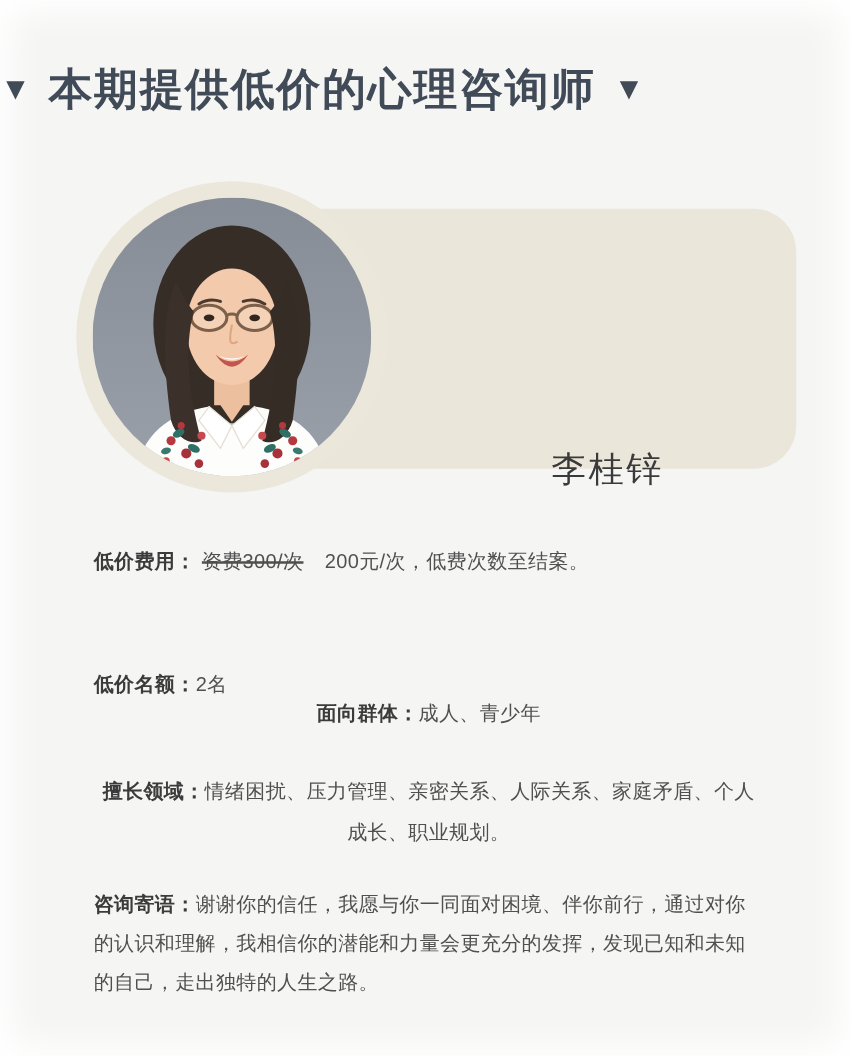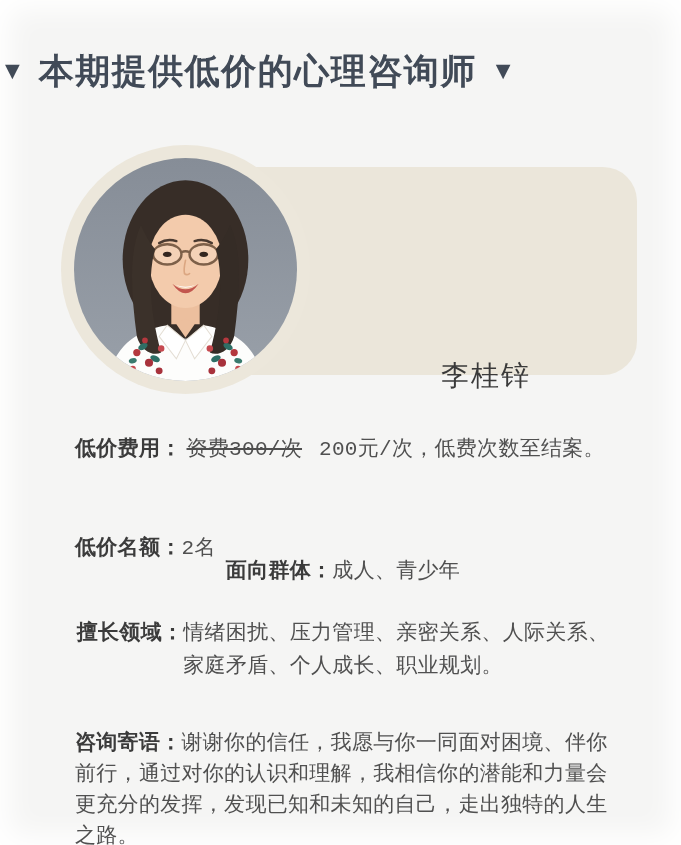--- a/index.html
+++ b/index.html
@@ -55,30 +55,29 @@
   .credentials{
     position:absolute;left:335px;top:233px;
     margin:0;padding:0;list-style:none;
     font-size:21px;line-height:30px;color:#4b4b4b;
     letter-spacing:1px;
   }
   
   .info-row{
     position:absolute;left:75px;width:536px;
     margin:0;
-    font-size:21px;line-height:31px;color:#505050;
+    font-size:16px;line-height:31px;color:#505050;
     letter-spacing:0.3px;
-    font-family:Liberation Mono, monospace;
   }
   .info-row b{font-weight:700;color:#3b3b3b;}
   .row-fee{top:434px;}
   .row-quota{top:497px;margin-top:36px;}
   .row-group{top:556px;text-align:center;}
   .row-specialty{top:617px;line-height:33px;text-align:center;}
-  .row-message{top:728px;}
+  .row-message{top:709px;}
   .strike{
     text-decoration:line-through;
     text-decoration-thickness:2px;
     padding:0 5px;
     margin-right:12px;
     color:#4f4f4f;
   }
 </style>
 </head>
 <body>

